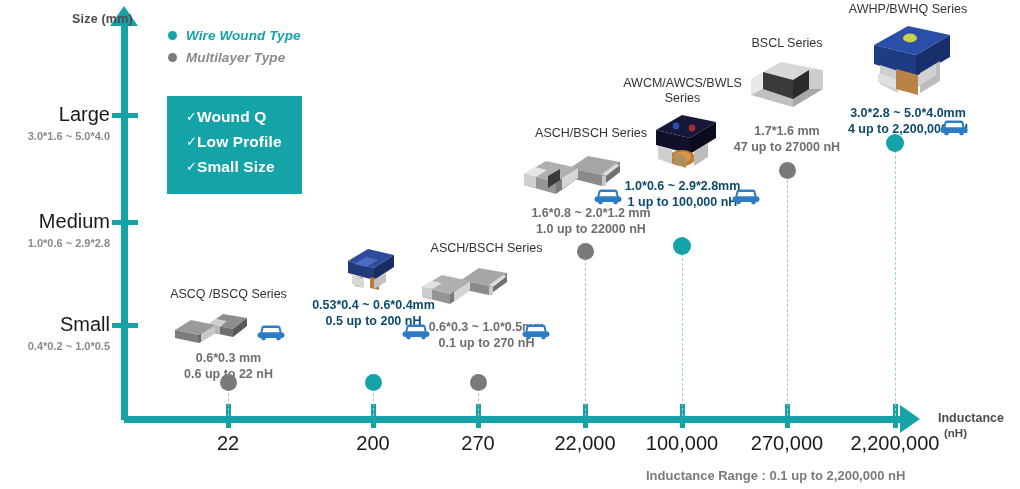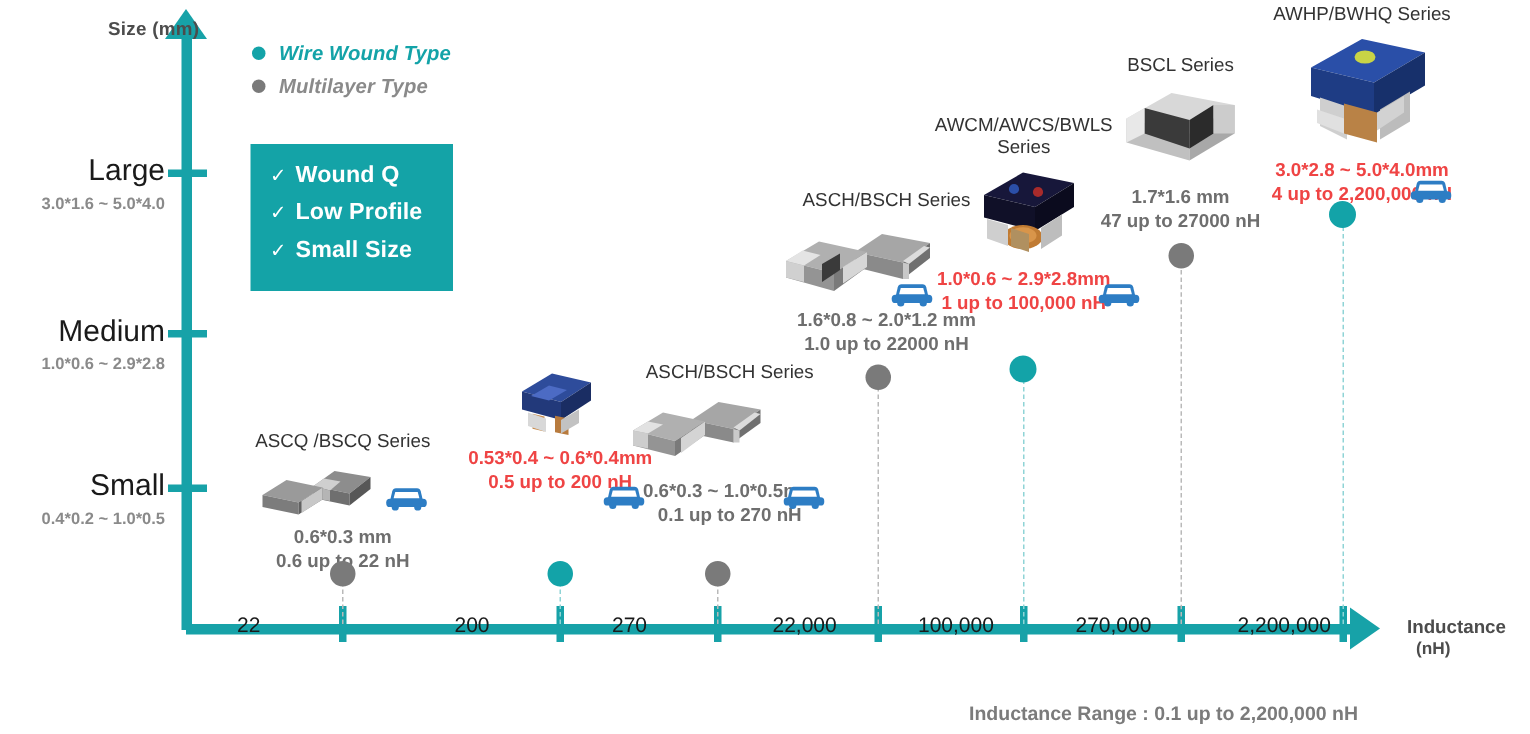--- a/index.html
+++ b/index.html
@@ -5,21 +5,21 @@
   html,body{margin:0;padding:0;}
   body{
     width:1020px;height:489px;
     background:#ffffff;
     font-family:"Liberation Sans","DejaVu Sans",sans-serif;
     overflow:hidden;
     position:relative;
     -webkit-font-smoothing:antialiased;
   }
   #stage{position:relative;width:1020px;height:489px;}
-  .abs{position:absolute;}
+  .abs{position:absolute;text-align:right;}
 
   
   .yaxis-line{left:121px;top:18px;width:7px;height:402px;background:#17A2A8;}
   .yaxis-head{left:110px;top:6px;width:0;height:0;
     border-left:14px solid transparent;border-right:14px solid transparent;
     border-bottom:20px solid #17A2A8;}
   .xaxis-line{left:124px;top:416px;height:7px;width:784px;background:#17A2A8;}
   .xaxis-head{left:900px;top:405px;width:0;height:0;
     border-top:14px solid transparent;border-bottom:14px solid transparent;
     border-left:20px solid #17A2A8;}
@@ -33,40 +33,40 @@
   .axis-title-x{left:938px;top:411px;font-size:12.5px;color:#4c4c4c;font-weight:600;
     line-height:15px;text-align:left;width:80px;}
   .axis-title-x .unit{display:block;font-size:11.5px;padding-left:6px;}
 
   
   .ycat{text-align:right;width:112px;left:-2px;}
   .ycat .big{font-size:20px;color:#1a1a1a;font-weight:400;line-height:22px;}
   .ycat .sub{font-size:11px;color:#8a8a8a;font-weight:700;line-height:16px;margin-top:3px;}
 
   
-  .xlab{font-size:14px;color:#1a1a1a;text-align:left;top:408px;width:140px;font-weight:400;}
+  .xlab{font-size:20px;color:#1a1a1a;text-align:center;top:432px;width:140px;font-weight:400;}
 
   
   .legend{left:168px;top:26px;}
   .legend-row{display:flex;align-items:center;height:19px;margin-bottom:3px;}
   .legend-dot{width:9px;height:9px;border-radius:50%;margin-right:9px;flex:0 0 auto;}
   .legend-label{font-size:13.5px;font-weight:700;letter-spacing:.1px;font-style:italic;}
 
   
   .featurebox{left:167px;top:96px;width:135px;height:90px;background:#14A3A7;padding:8px 0 0 0;}
   .feature-row{display:flex;align-items:center;height:25px;padding-left:13px;}
   .feature-check{color:#ffffff;font-size:13px;width:17px;flex:0 0 auto;line-height:1;}
   .feature-text{color:#ffffff;font-size:15.5px;font-weight:700;letter-spacing:.1px;}
 
   
   .series{position:absolute;text-align:center;}
   .series-title{font-size:12.5px;color:#333333;line-height:15px;font-weight:400;
     white-space:pre-line;}
   .series-spec{line-height:16px;font-weight:700;font-size:12.5px;}
-  .spec-teal{color:#ef4444;}
+  .spec-teal{color:#0c4a6e;}
   .spec-gray{color:#6e6e6e;}
 
   
   .photo{position:relative;margin:0 auto;}
 
   
   .caricon{position:absolute;}
 
   
   .dot{border-radius:50%;position:absolute;}

